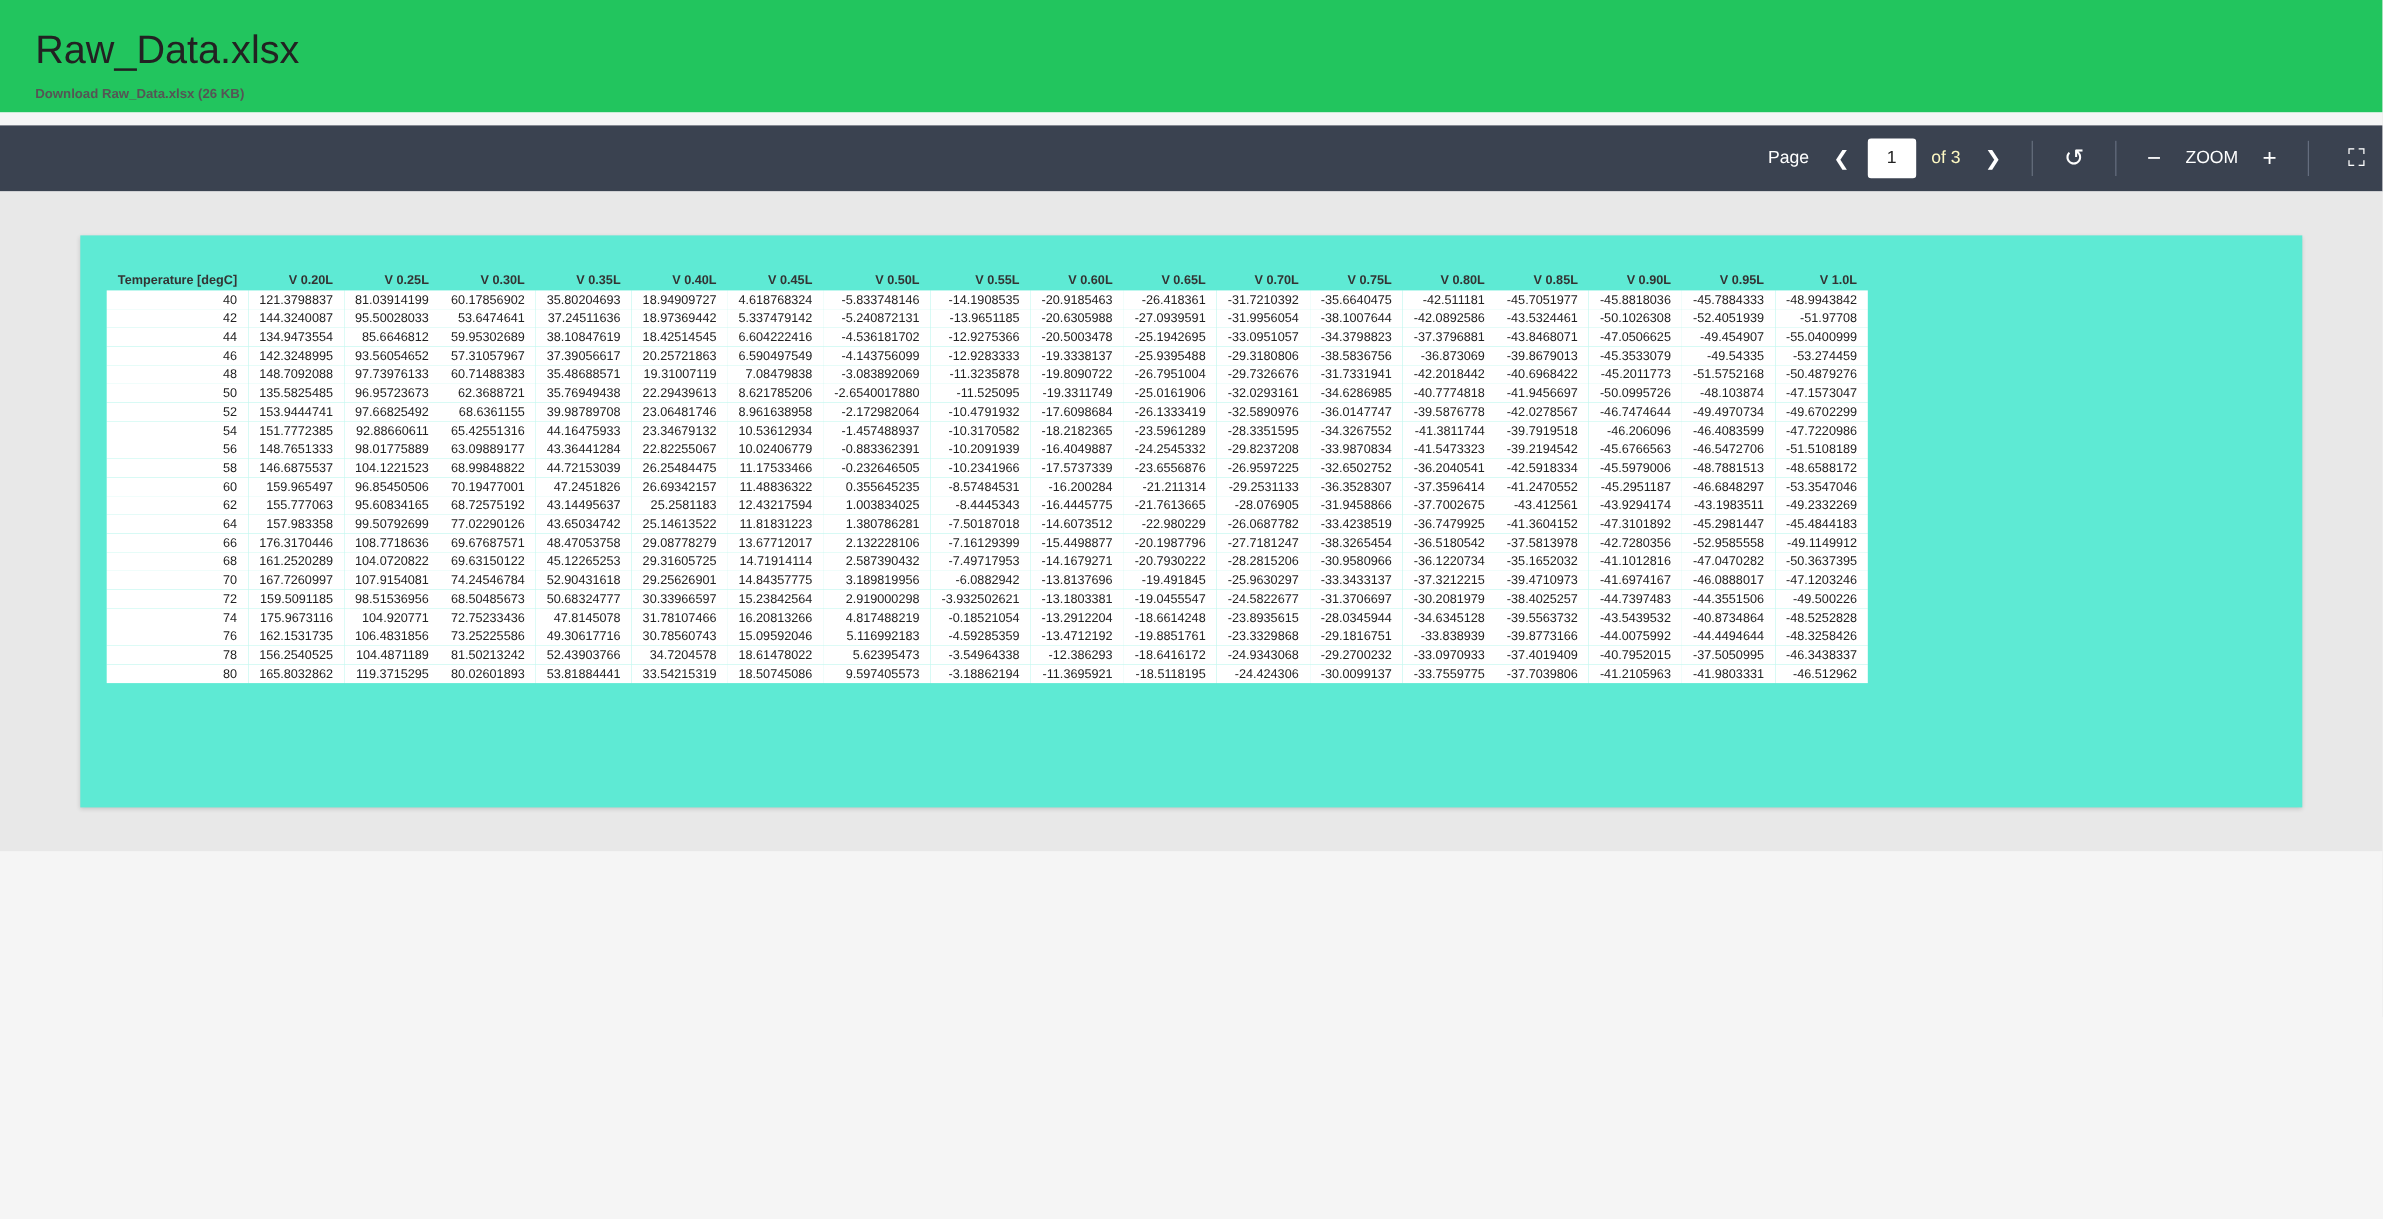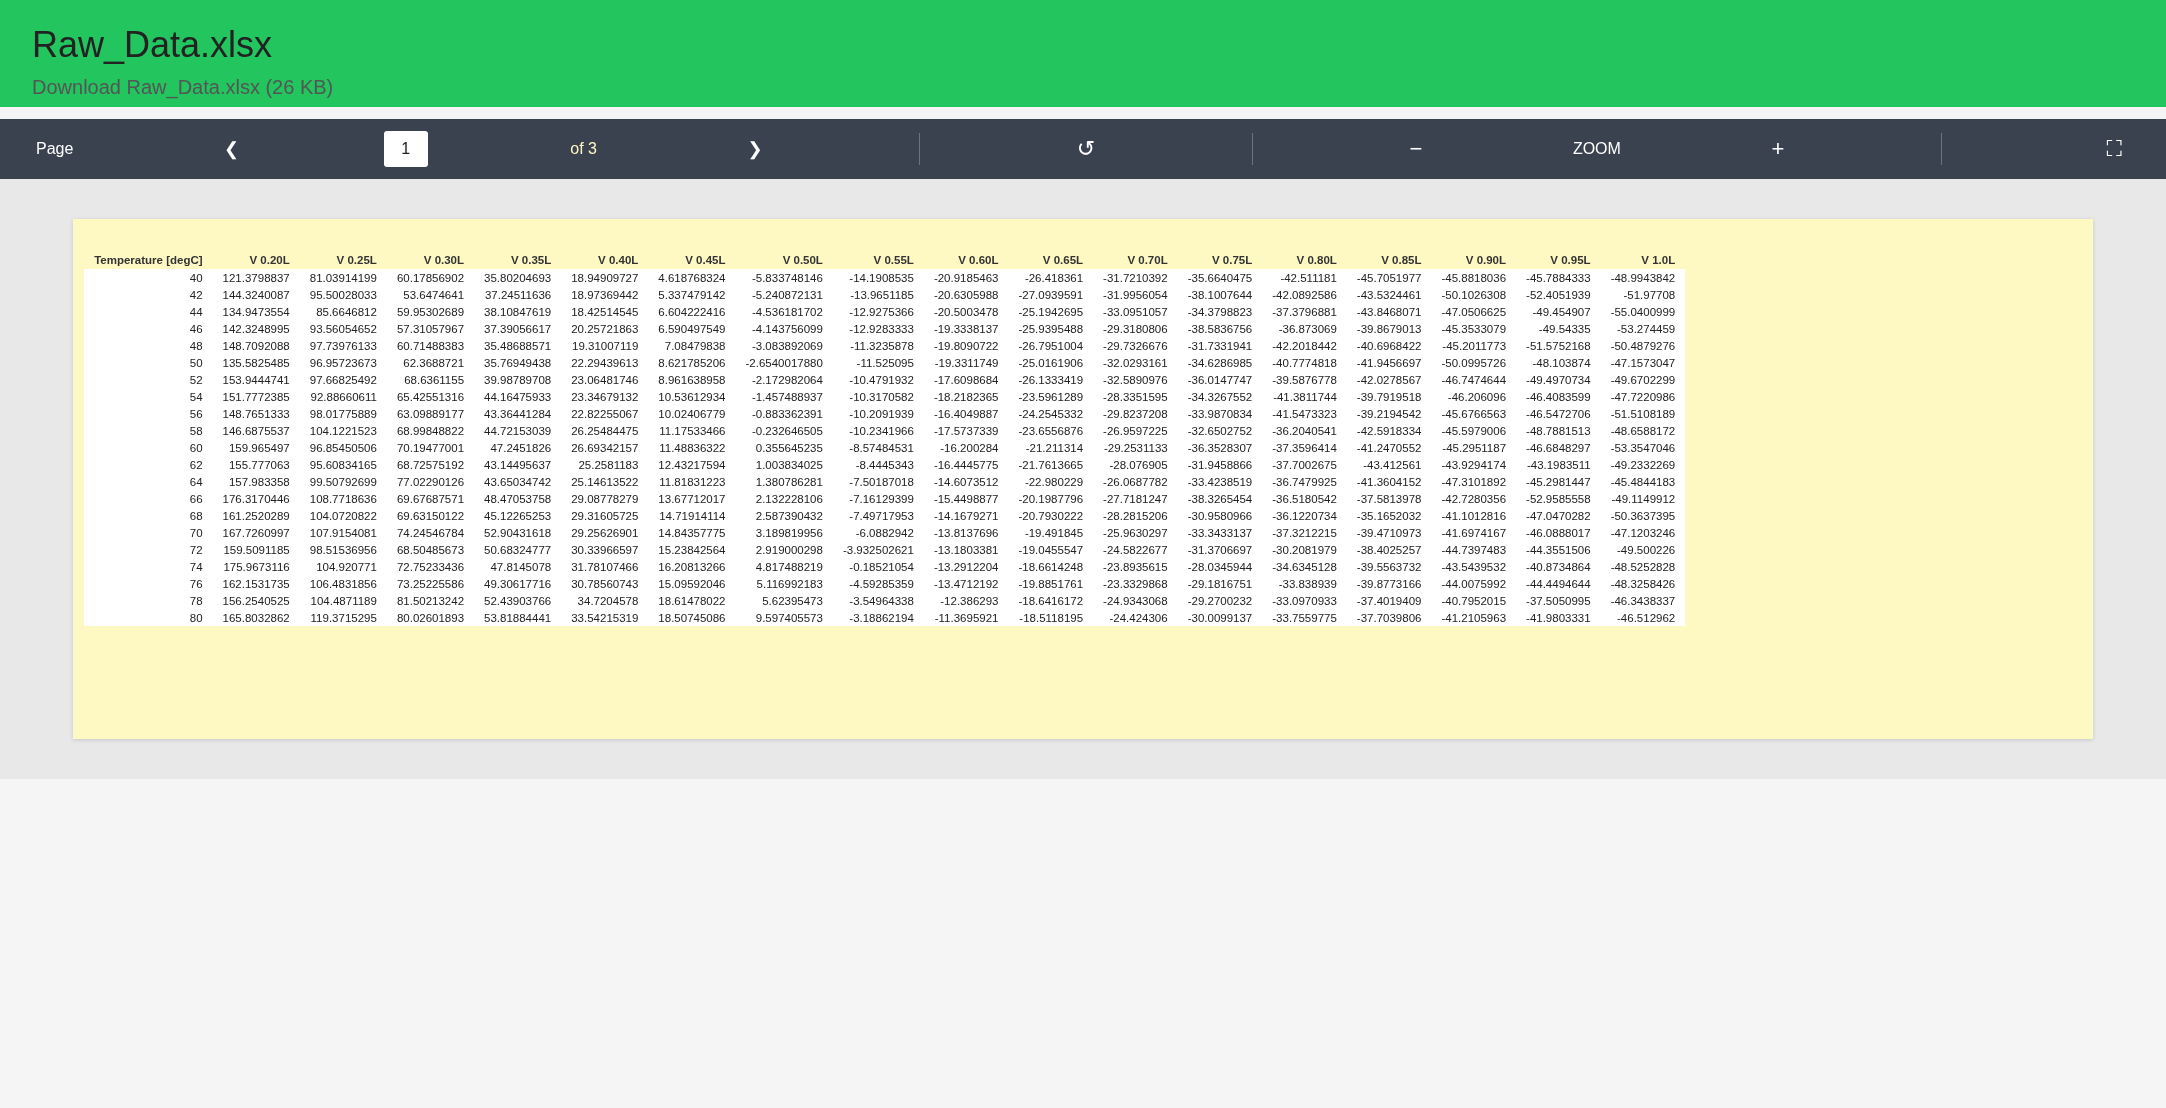--- a/index.html
+++ b/index.html
@@ -13,33 +13,33 @@
       background: #22c55e;
     }
     .page-title {
       font-size: 36px;
       font-weight: 400;
       color: #222;
       margin-bottom: 10px;
     }
     .download-link {
       color: #c0392b;
-      font-size: 20px;
+      font-size: 12px;
       text-decoration: none;
-      font-weight: 400;
+      font-weight: 700;
     }
     .download-link span {
       color: #555;
     }
     .toolbar {
       background: #3a4250;
       display: flex;
       align-items: center;
-      justify-content: space-between;
-      padding: 12px 36px;
+      justify-content: flex-end;
+      padding: 12px 8px;
       gap: 8px;
       margin-top: 12px;
     }
     .toolbar-label {
       color: #fff;
       font-size: 16px;
       margin-right: 6px;
     }
     .toolbar-btn {
       background: none;
@@ -88,22 +88,22 @@
       margin-left: 8px;
     }
     .content-area {
       background: #e8e8e8;
       min-height: 600px;
       padding: 40px 20px;
       display: flex;
       justify-content: center;
     }
     .spreadsheet-container {
-      background: #fef9c3;
-      padding: 32px 11px;
+      background: #5eead4;
+      padding: 32px 24px;
       min-width: 95%;
       max-width: 100%;
       overflow-x: auto;
       box-shadow: 0 1px 4px rgba(0,0,0,0.15);
     }
     .data-table {
       font-size: 11.5px;
       border-collapse: collapse;
       white-space: nowrap;
       color: #222;

